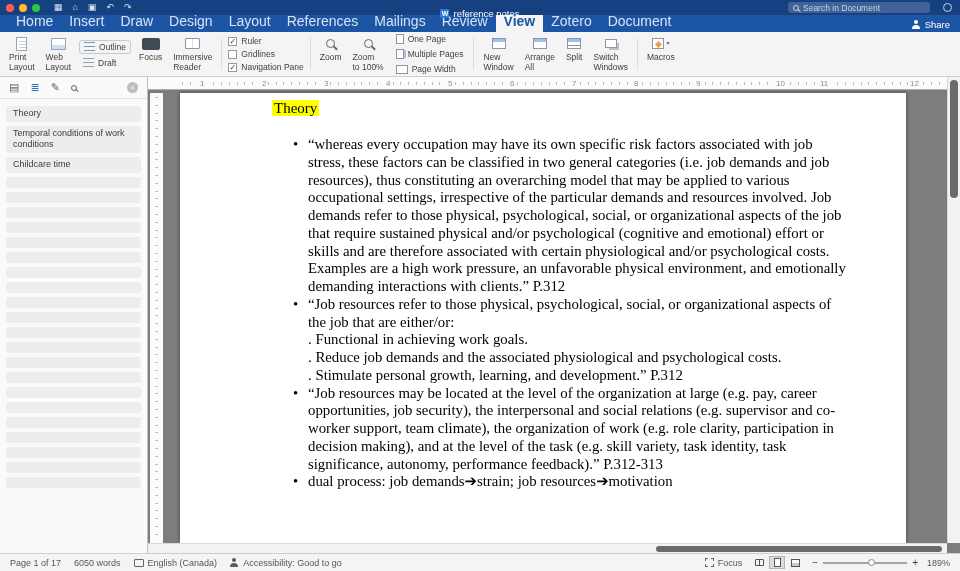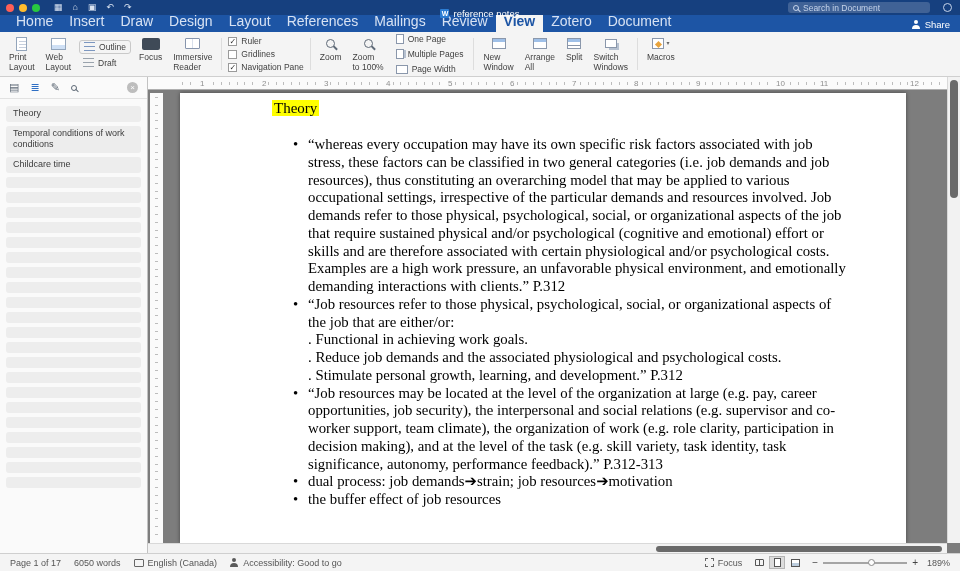--- a/index.html
+++ b/index.html
@@ -326,21 +326,20 @@
       <div class="page">
         <h1 class="doc-heading"><span class="hl">Theory</span></h1>
         <ul class="bullets">
             <li class="b">“whereas every occupation may have its own specific risk factors associated with job stress, these factors can be classified in two general categories (i.e. job demands and job resources), thus constituting an overarching model that may be applied to various occupational settings, irrespective of the particular demands and resources involved. Job demands refer to those physical, psychological, social, or organizational aspects of the job that require sustained physical and/or psychological (cognitive and emotional) effort or skills and are therefore associated with certain physiological and/or psychological costs. Examples are a high work pressure, an unfavorable physical environment, and emotionally demanding interactions with clients.” P.312</li>
             <li class="b">“Job resources refer to those physical, psychological, social, or organizational aspects of the job that are either/or:</li>
             <li class="sub">.  Functional in achieving work goals.</li>
             <li class="sub">.  Reduce job demands and the associated physiological and psychological costs.</li>
             <li class="sub">.  Stimulate personal growth, learning, and development.” P.312</li>
             <li class="b">“Job resources may be located at the level of the organization at large (e.g. pay, career opportunities, job security), the interpersonal and social relations (e.g. supervisor and co-worker support, team climate), the organization of work (e.g. role clarity, participation in decision making), and at the level of the task (e.g. skill variety, task identity, task significance, autonomy, performance feedback).” P.312-313</li>
             <li class="b">dual process: job demands➔strain; job resources➔motivation</li>
-            <li class="b">the buffer effect of job resources</li>
           </ul>
       </div>
 
       <div class="vscroll">
         <div class="vthumb"></div>
       </div>
       <div class="hscroll">
         <div class="hthumb"></div>
       </div>
     </div>

